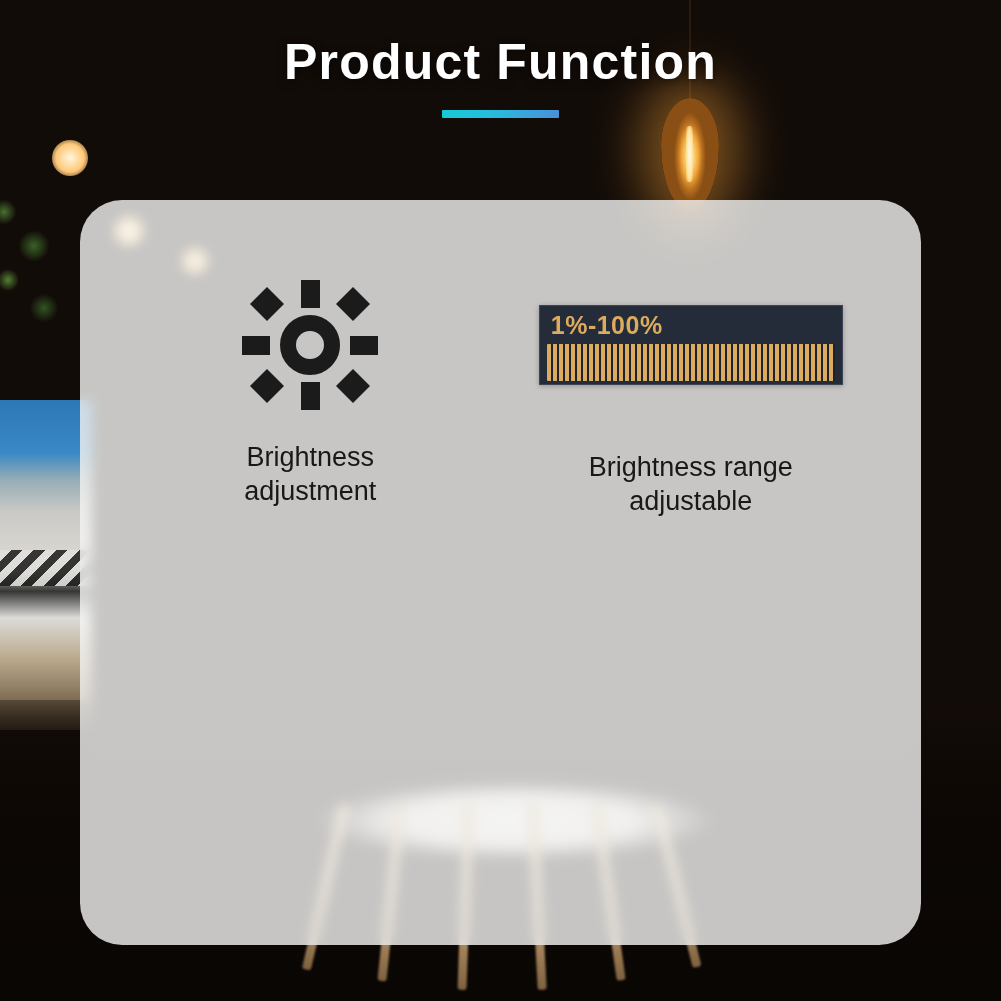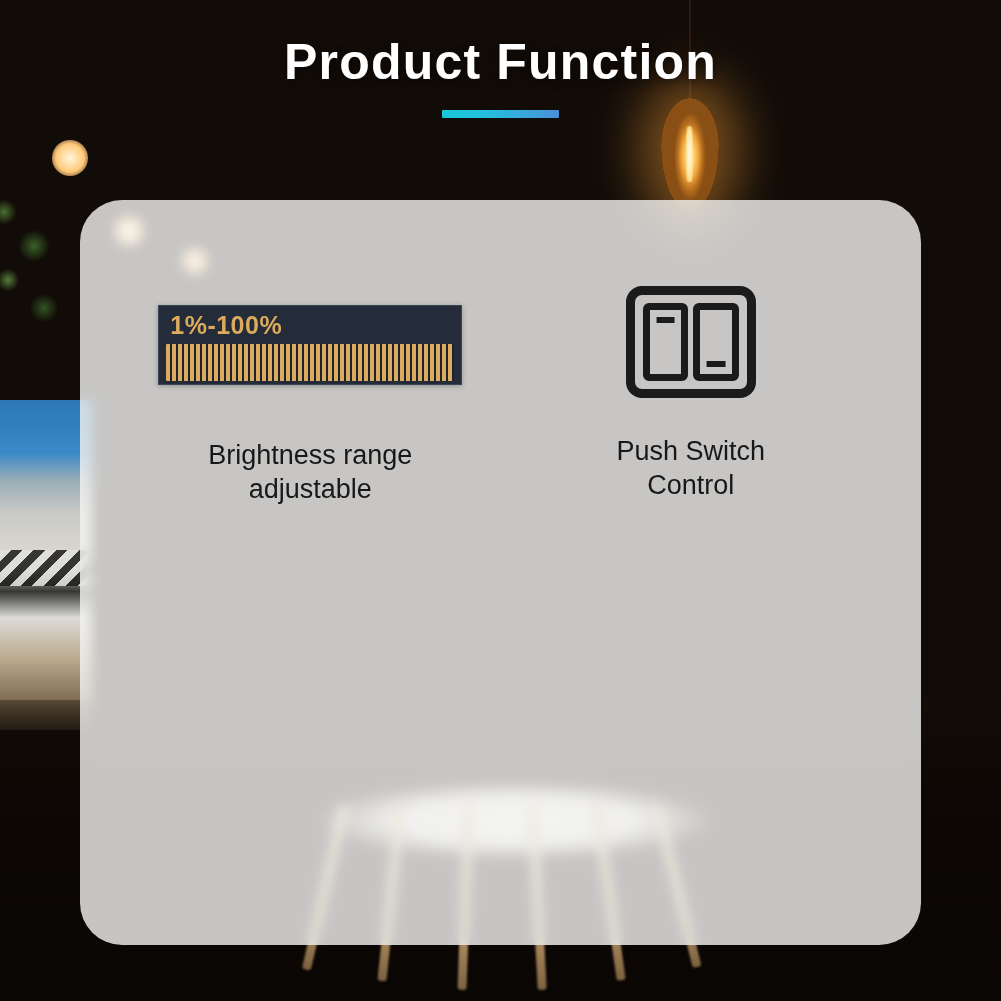--- a/index.html
+++ b/index.html
@@ -202,21 +202,21 @@
   }
   .feature-label {
     margin-top: 6px;
     font-size: 27px;
     line-height: 1.27;
     color: #181818;
     text-align: center;
     white-space: pre-line;
   }
   .feature.f2 .feature-label,
-  .feature.f4 .feature-label { margin-top: 4px; }
+  .feature.f4 .feature-label { margin-top: 16px; }
   .feature.f3 .feature-visual,
   .feature.f4 .feature-visual { height: 172px; }
 
   
   .sun-icon { position: relative; width: 136px; height: 130px; }
   .sun-ring {
     position: absolute; left: 38px; top: 35px;
     width: 60px; height: 60px; border-radius: 50%;
     border: 16px solid #1b1b1b;
   }
@@ -341,43 +341,46 @@
   </div>
 
   <div class="title-wrap">
     <div class="main-title">Product Function</div>
     <div class="accent-bar"></div>
   </div>
 
   <div class="card">
     <div class="features">
 
+      <div class="feature f1">
+        <div class="feature-visual">
+          <div class="sun-icon">
+            <span class="ray top"></span>
+            <span class="ray bottom"></span>
+            <span class="ray left"></span>
+            <span class="ray right"></span>
+            <span class="ray d1"></span>
+            <span class="ray d2"></span>
+            <span class="ray d3"></span>
+            <span class="ray d4"></span>
+            <span class="sun-ring"></span>
+          </div>
+        </div>
+        <div class="feature-label">Brightness
+adjustment</div>
+      </div>
 
       <div class="feature f2">
         <div class="feature-visual">
           <div class="range-panel">
             <div class="range-value">1%-100%</div>
             <div class="range-bars"></div>
           </div>
         </div>
         <div class="feature-label">Brightness range
 adjustable</div>
       </div>
 
-      <div class="feature f3">
-        <div class="feature-visual">
-          <div class="switch-icon">
-            <div class="rocker left-rocker">
-              <span class="dash"></span>
-            </div>
-            <div class="rocker right-rocker">
-              <span class="dash"></span>
-            </div>
-          </div>
-        </div>
-        <div class="feature-label">Push Switch
-Control</div>
-      </div>
 
 
     </div>
   </div>
 </div>
 
 </body></html>

